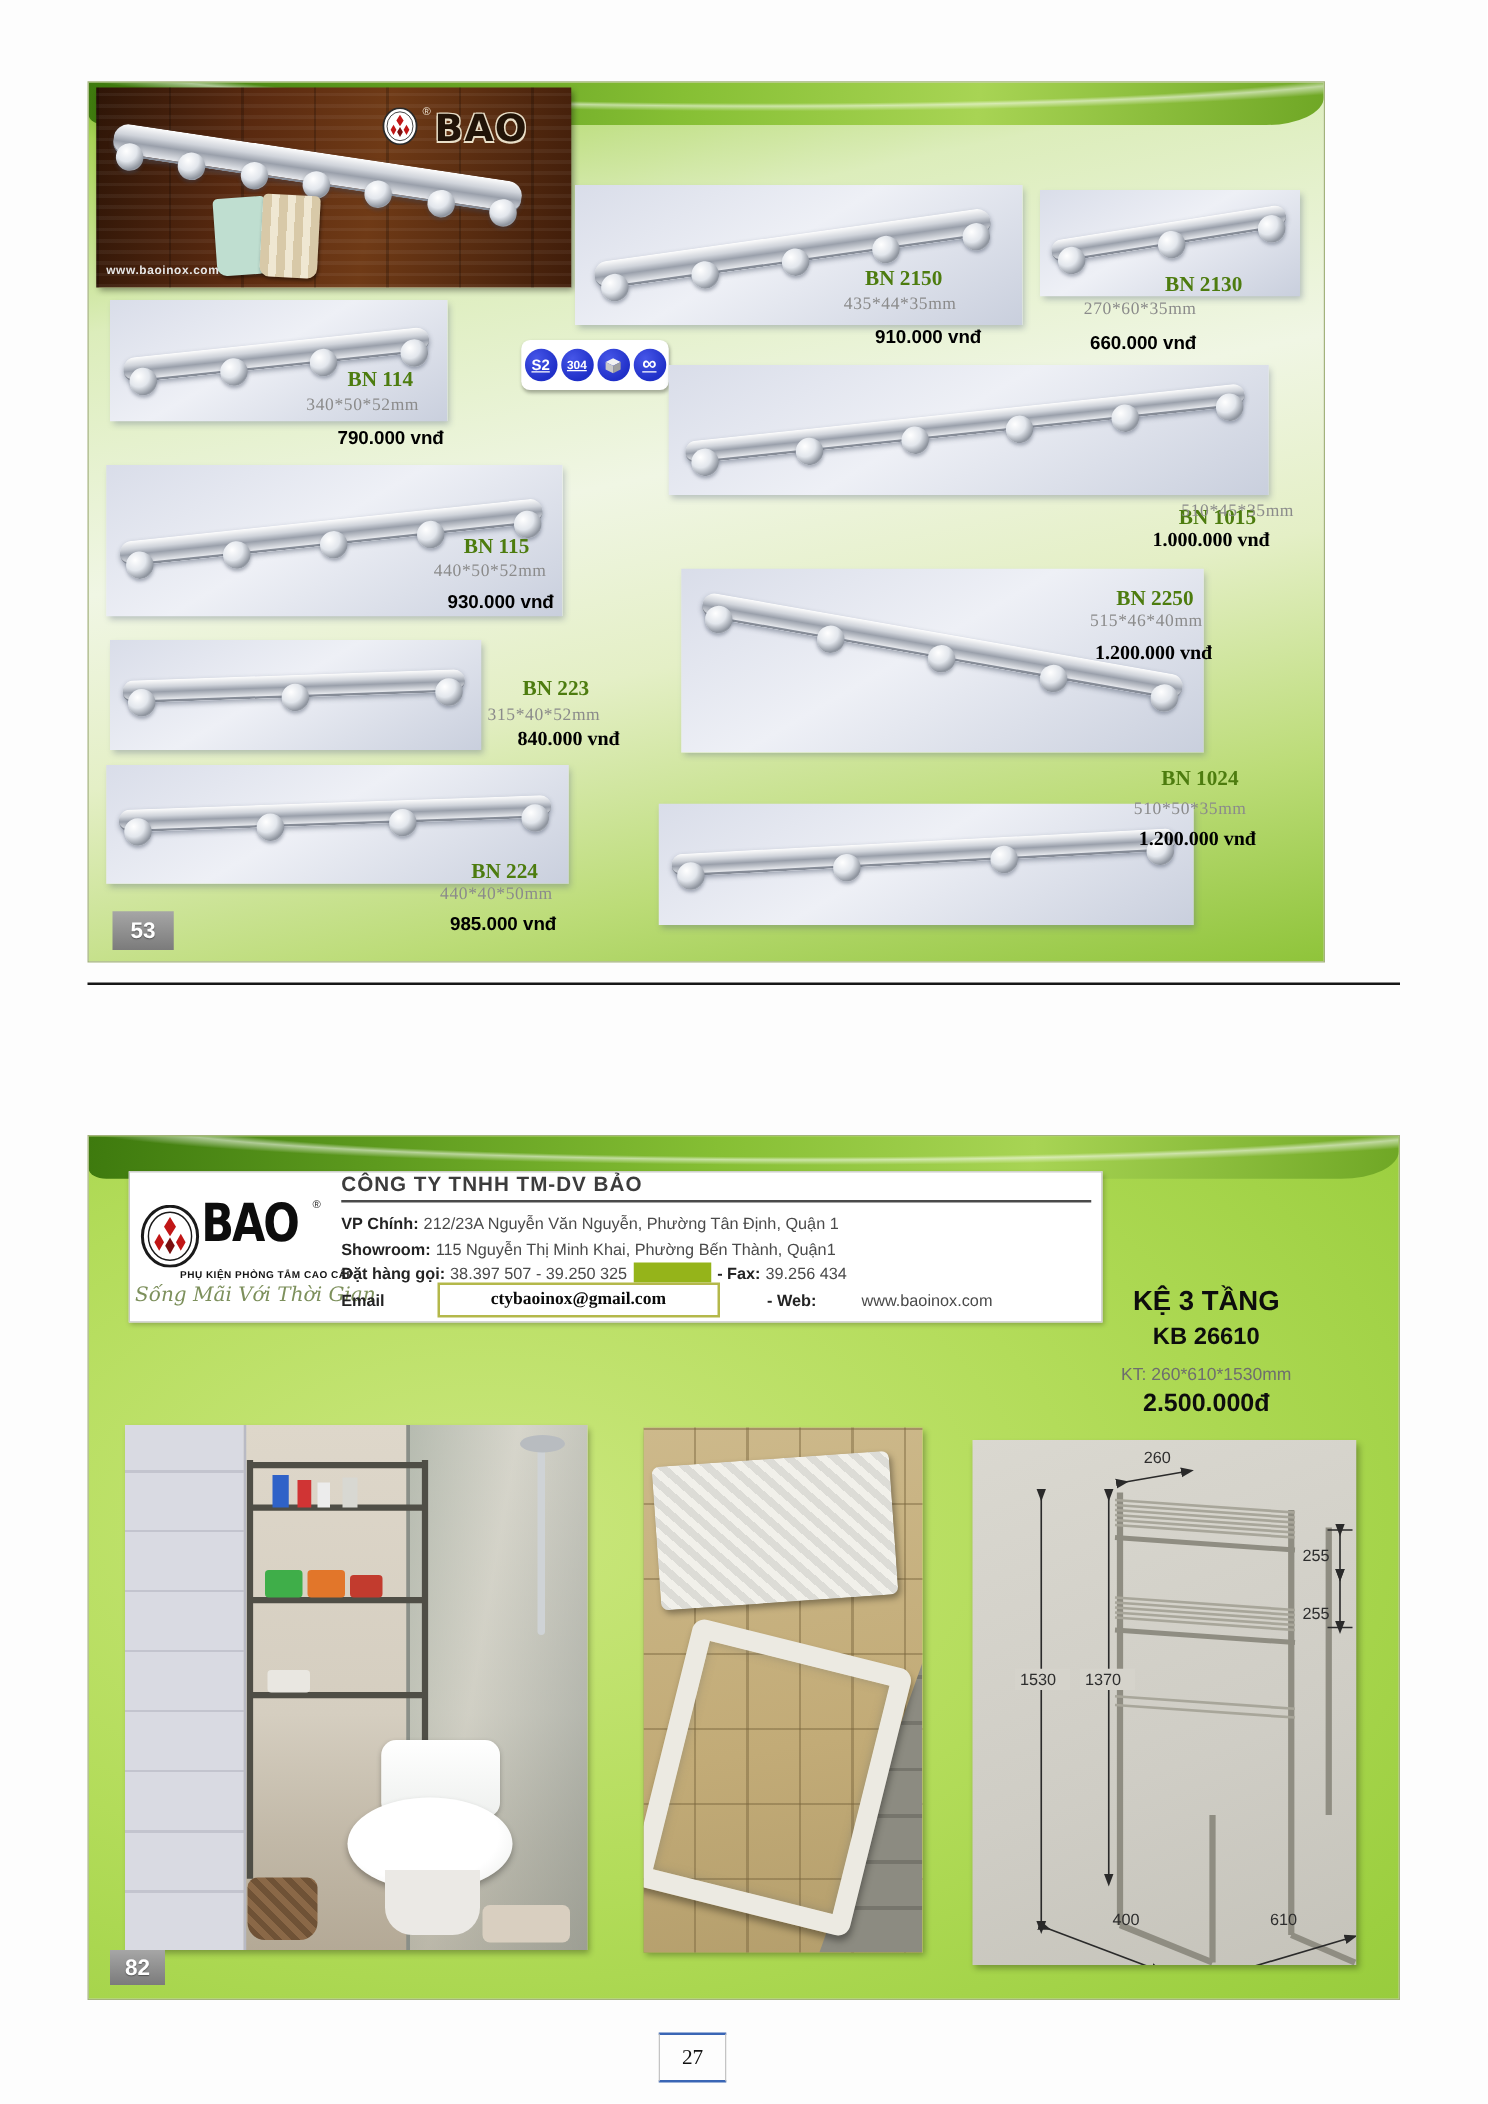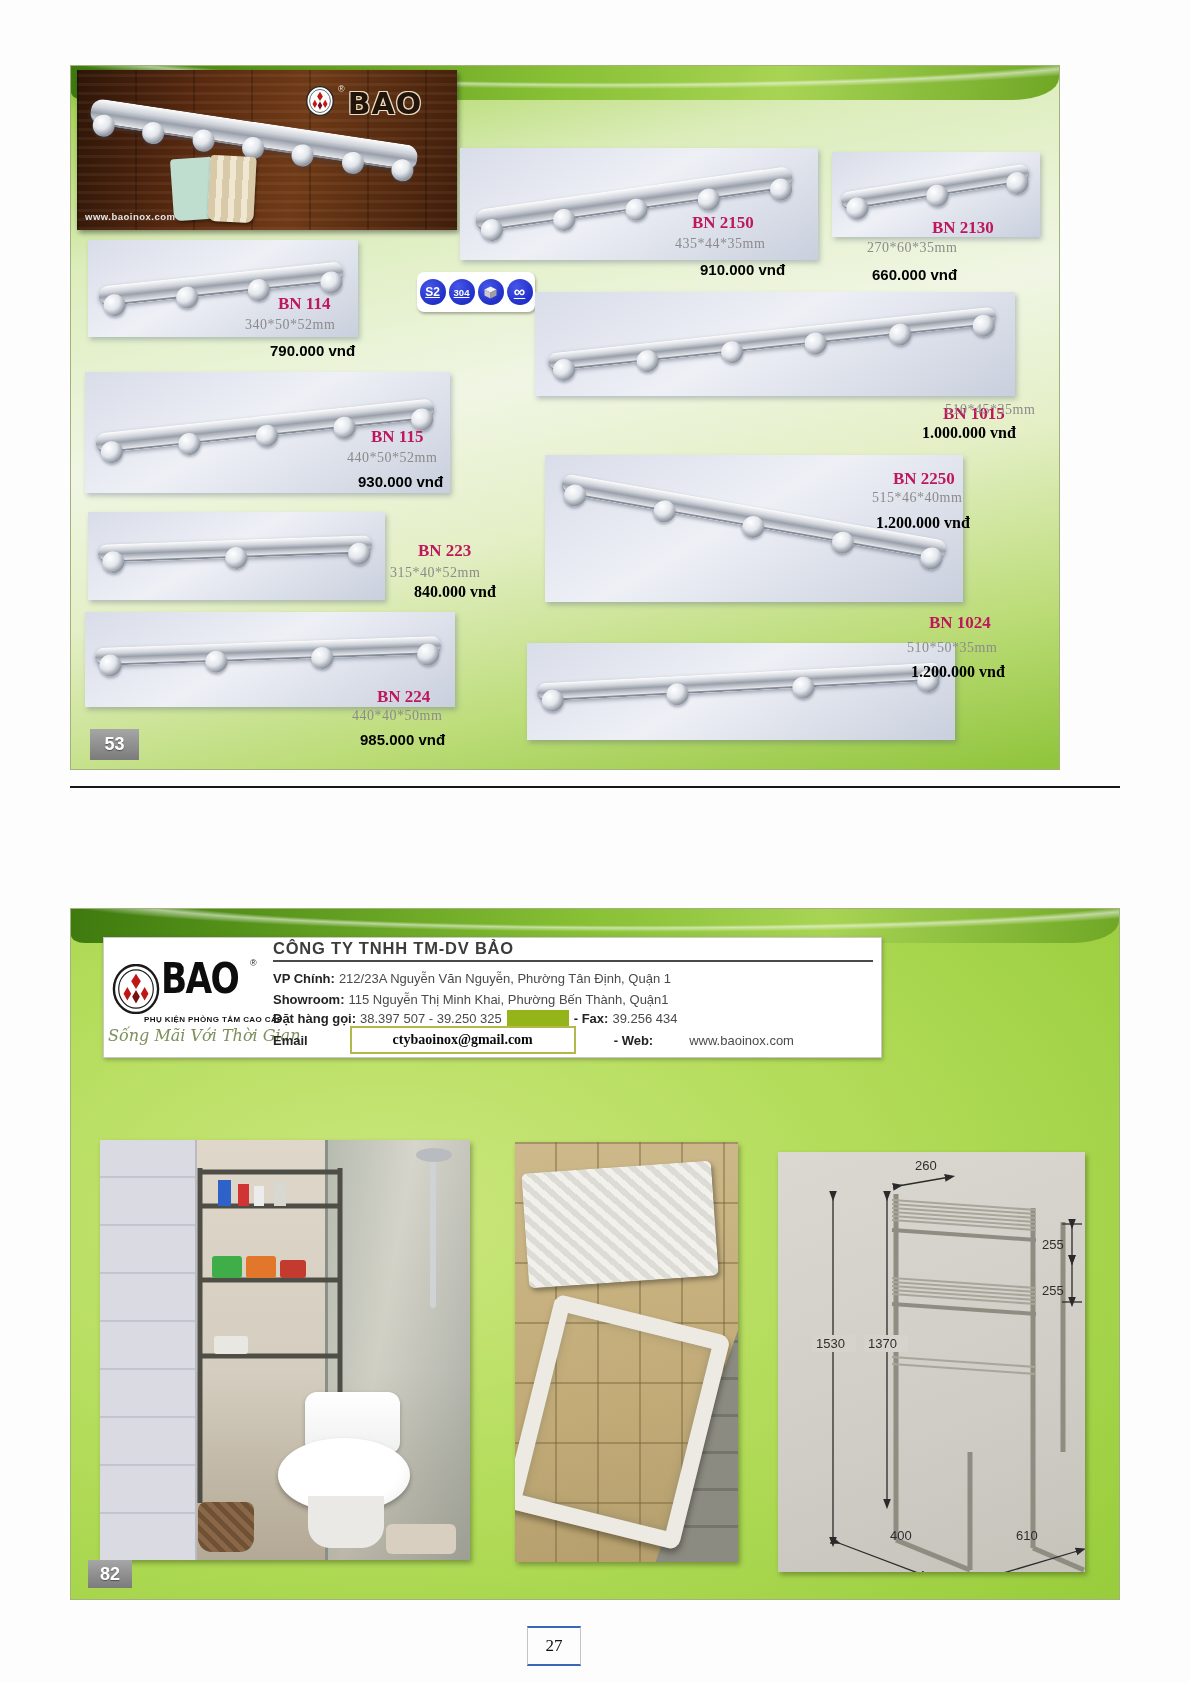--- a/index.html
+++ b/index.html
@@ -16,21 +16,21 @@
   .band::after{content:"";position:absolute;left:-10%;top:-160%;width:130%;height:240%;border-radius:50%;
      background:radial-gradient(closest-side,transparent 74%,rgba(255,255,255,.55) 80%,transparent 90%);}
   .photo{position:absolute;background:linear-gradient(150deg,#d9dde9 0%,#eef0f6 45%,#c9cfdd 100%);
      box-shadow:2px 3px 5px rgba(80,95,125,.35);overflow:hidden;}
   .rail{position:absolute;border-radius:12px;
      background:linear-gradient(180deg,#fdfdfd 0%,#cfd3da 35%,#9aa0ab 60%,#e8eaee 100%);
      border-bottom:2px solid #868c97;box-shadow:0 2px 4px rgba(60,70,90,.45);}
   .hook{position:absolute;bottom:-13px;width:22px;height:22px;border-radius:50%;
      background:radial-gradient(circle at 35% 30%,#ffffff 0%,#e2e6ec 40%,#8e949e 72%,#c8ccd4 100%);
      box-shadow:0 2px 3px rgba(60,70,90,.4);}
-  .pcode{position:absolute;font:bold 17px "Liberation Serif",serif;color:#be185d;white-space:nowrap;}
+  .pcode{position:absolute;font:bold 17px "Liberation Serif",serif;color:#4d7c0f;white-space:nowrap;}
   .psize{position:absolute;font:14px "Liberation Serif",serif;color:#8b8b8b;white-space:nowrap;letter-spacing:.5px;}
   .pprice{position:absolute;font:bold 15px "Liberation Sans",sans-serif;color:#000;white-space:nowrap;text-align:center;}
   .pprice.serif{font:bold 16px "Liberation Serif",serif;}
   .page-badge{position:absolute;background:linear-gradient(#a6a6a6,#7b7b7b);color:#fff;
      font:bold 18px "Liberation Sans",sans-serif;display:flex;align-items:center;justify-content:center;
      text-shadow:0 1px 1px rgba(0,0,0,.4);}
   .hooks-title{position:absolute;left:622px;top:95px;width:298px;height:42px;
      background:linear-gradient(#d9eaa0,#a9d048 55%,#94c235);border:1px solid #bcd96c;
      box-shadow:inset 0 1px 2px rgba(255,255,255,.6),0 2px 3px rgba(0,0,0,.25);
      display:flex;align-items:center;justify-content:center;
@@ -289,20 +289,26 @@
       <span>39.256 434</span>
     </div>
     <div class="hb-line" style="top:88px;gap:32px;">
       <b>Email</b>
       <span class="email-box">ctybaoinox@gmail.com</span>
       <b>- Web:</b>
       <span>www.baoinox.com</span>
     </div>
   </div>
 
+  <div class="ke-block">
+    <div class="ke-title">KỆ 3 TẦNG</div>
+    <div class="ke-model">KB 26610</div>
+    <div class="ke-size">KT: 260*610*1530mm</div>
+    <div class="ke-price">2.500.000đ</div>
+  </div>
 
   <div class="ph" style="left:100px;top:1140px;width:370px;height:420px;
               background:linear-gradient(180deg,#ded7ca 0%,#d5cec0 55%,#c2b9a8 78%,#b4a996 100%);">
     <div style="position:absolute;left:0;top:0;width:95px;height:420px;
          background:repeating-linear-gradient(0deg,#d9dae2 0 46px,#c3c4ce 46px 48px);border-right:2px solid #b9bac4;"></div>
     <div style="position:absolute;left:225px;top:0;width:145px;height:420px;
          background:linear-gradient(100deg,rgba(150,165,155,.55),rgba(200,210,205,.35) 40%,rgba(140,150,145,.6));
          border-left:3px solid #8a8f88;"></div>
     <div style="position:absolute;left:330px;top:18px;width:6px;height:150px;
          background:#cfd3d6;border-radius:3px;"></div>

